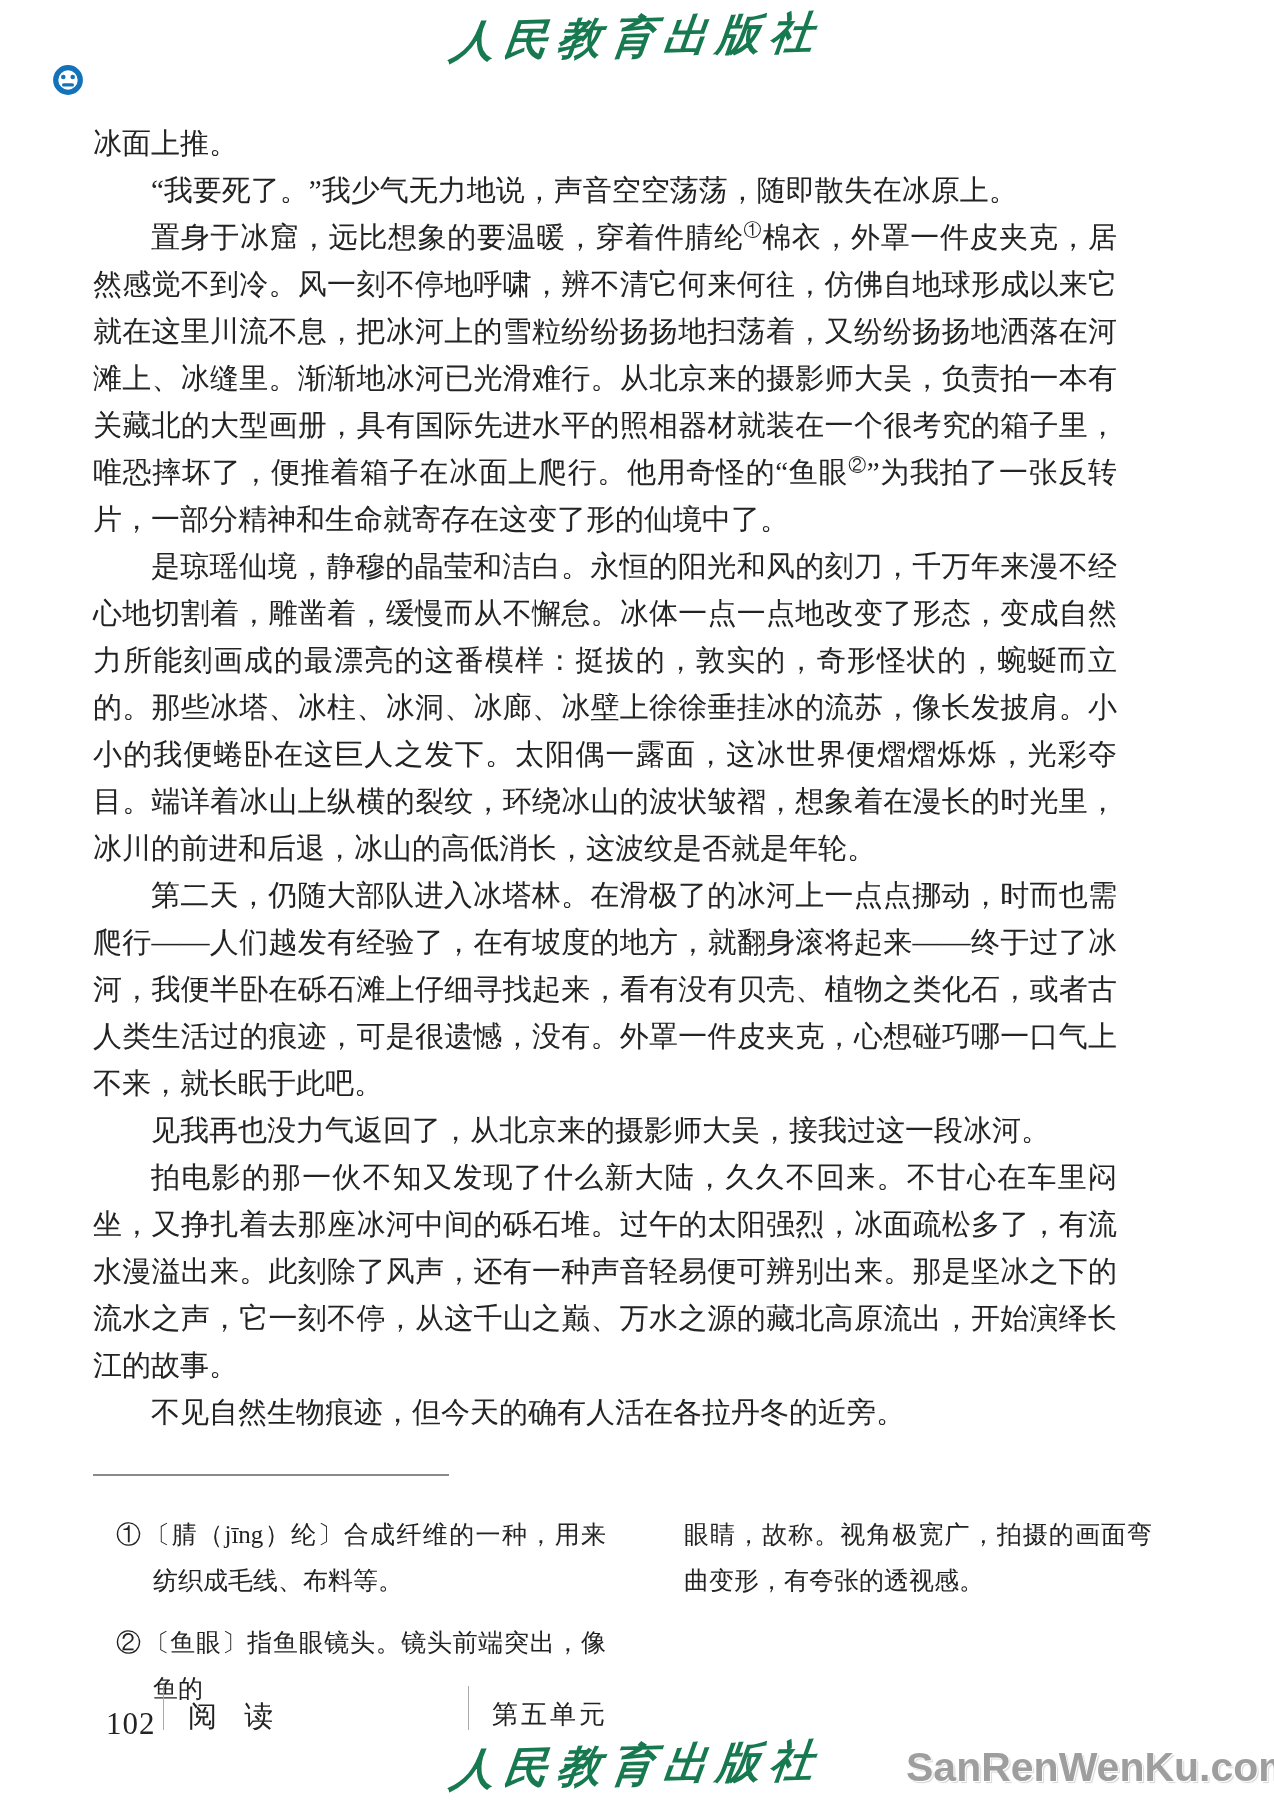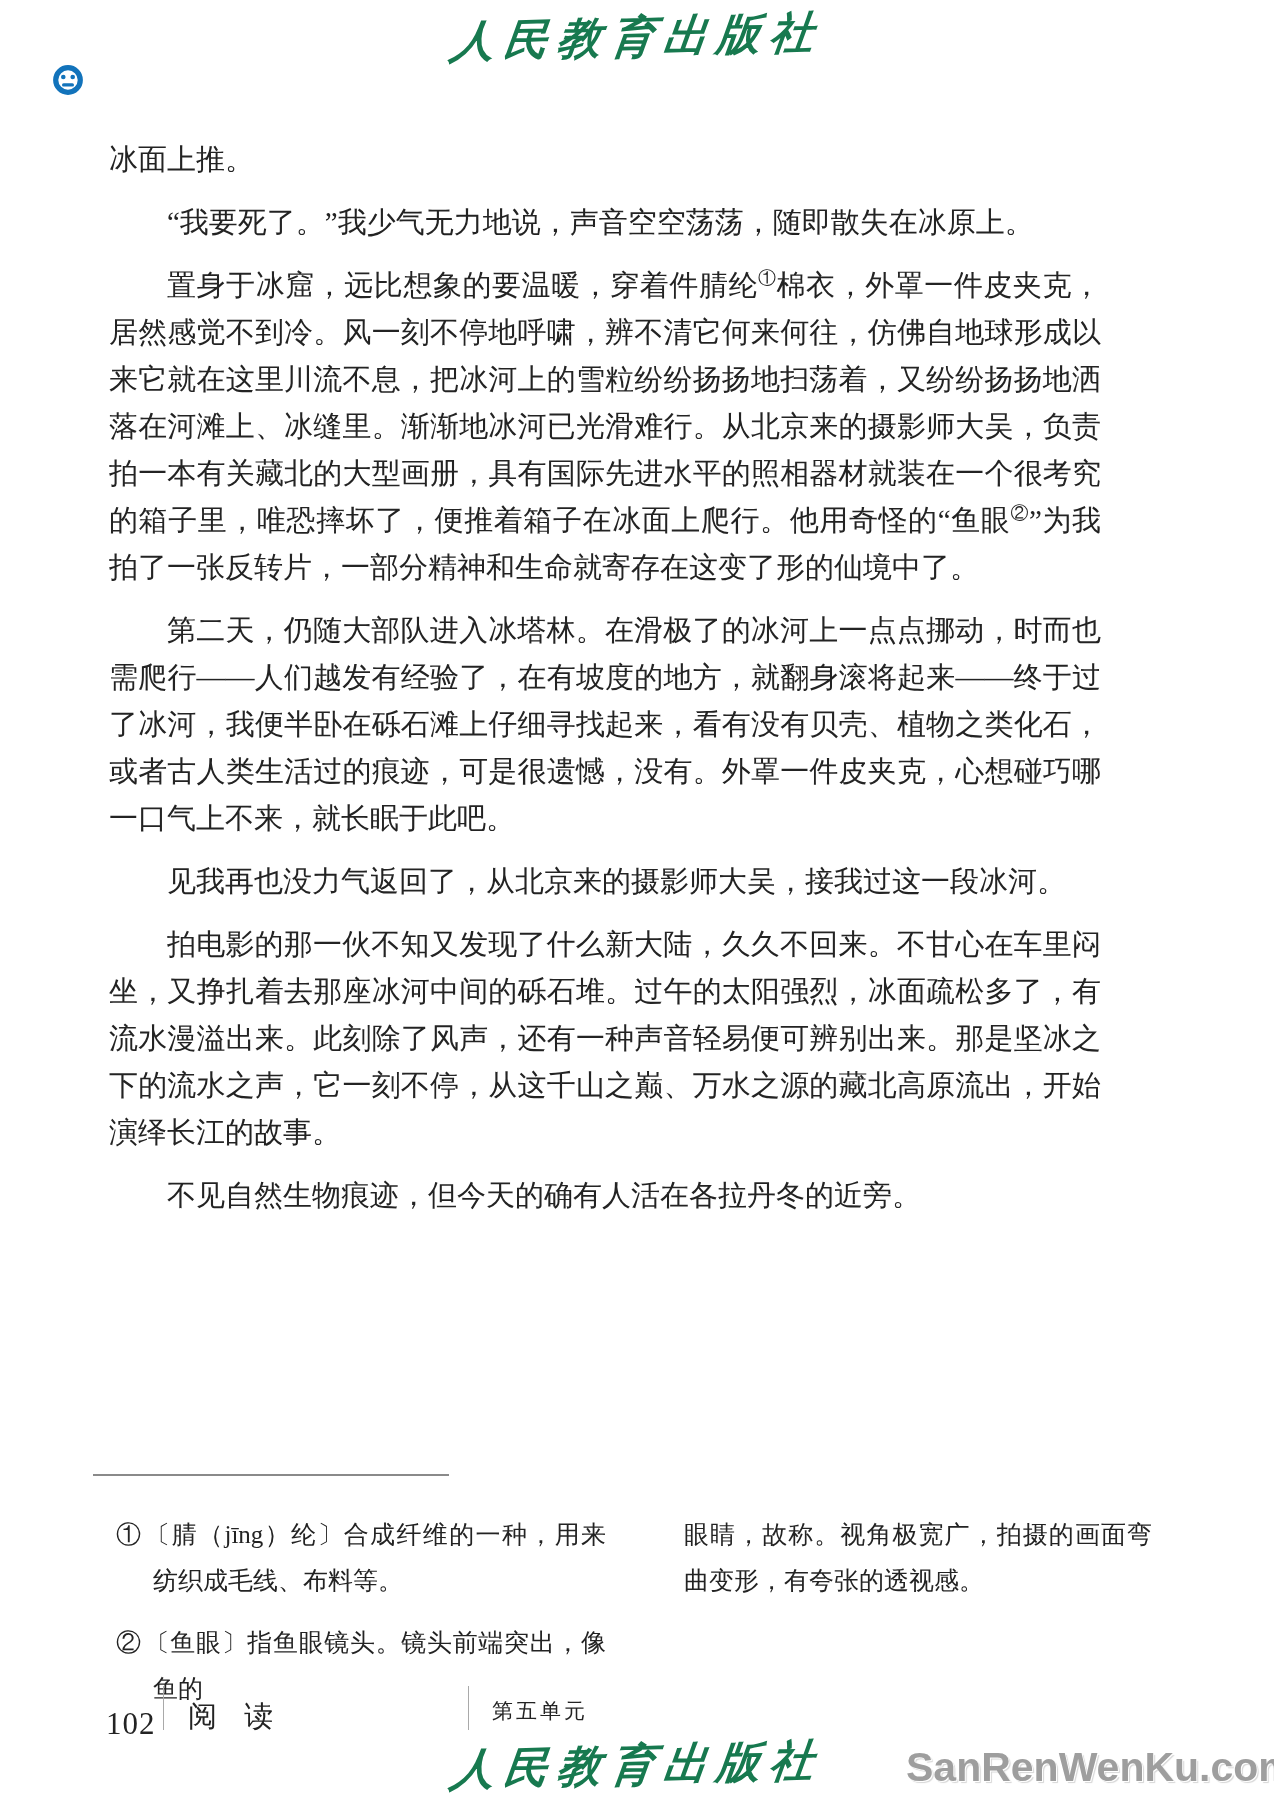--- a/index.html
+++ b/index.html
@@ -31,21 +31,21 @@
   
   .body-text{
     position:absolute;
     left:93px;
     top:120px;
     width:1024px;
     font-size:29px;
     line-height:47px;
     text-align:justify;
   }
-  .body-text p{margin:16px;text-indent:2em;}
+  .body-text p{margin:0;text-indent:2em;}
   .body-text p.noindent{text-indent:0;}
   .body-text sup{
     font-size:0.62em;
     vertical-align:super;
     line-height:0;
   }
   
   .fn-rule{
     position:absolute;
     left:93px;
@@ -75,21 +75,21 @@
     position:absolute;top:0;width:1px;height:44px;background:#a9a9a9;
   }
   .vdiv1{left:163px;}
   .vdiv2{left:468px;}
   .section-label{
     position:absolute;left:188px;top:11px;
     font-size:29px;letter-spacing:10px;
   }
   .unit-label{
     position:absolute;left:492px;top:11px;
-    font-size:21px;letter-spacing:3px;
+    font-size:26px;letter-spacing:3px;
   }
   
   .watermark{
     position:absolute;
     left:906px;
     top:1744px;
     font-family:"Liberation Sans","DejaVu Sans",sans-serif;
     font-size:41px;
     font-weight:bold;
     color:#9e9e9e;
@@ -109,20 +109,21 @@
     <circle cx="15" cy="15" r="12.3" fill="none" stroke="#1273bb" stroke-width="5.2"></circle>
     <circle cx="10.3" cy="12" r="2.3" fill="#1273bb"></circle>
     <circle cx="19.7" cy="12" r="2.3" fill="#1273bb"></circle>
     <rect x="9" y="18.3" width="12" height="3.2" rx="1.6" fill="#1273bb"></rect>
   </svg>
 
   <main class="body-text">
     <p class="noindent">冰面上推。</p>
     <p>“我要死了。”我少气无力地说，声音空空荡荡，随即散失在冰原上。</p>
     <p><span>置身于冰窟，远比想象的要温暖，穿着件腈纶</span><sup>①</sup><span>棉衣，外罩一件皮夹克，居然感觉不到冷。风一刻不停地呼啸，辨不清它何来何往，仿佛自地球形成以来它就在这里川流不息，把冰河上的雪粒纷纷扬扬地扫荡着，又纷纷扬扬地洒落在河滩上、冰缝里。渐渐地冰河已光滑难行。从北京来的摄影师大吴，负责拍一本有关藏北的大型画册，具有国际先进水平的照相器材就装在一个很考究的箱子里，唯恐摔坏了，便推着箱子在冰面上爬行。他用奇怪的“鱼眼</span><sup>②</sup><span>”为我拍了一张反转片，一部分精神和生命就寄存在这变了形的仙境中了。</span></p>
+    <p>是琼瑶仙境，静穆的晶莹和洁白。永恒的阳光和风的刻刀，千万年来漫不经心地切割着，雕凿着，缓慢而从不懈怠。冰体一点一点地改变了形态，变成自然力所能刻画成的最漂亮的这番模样：挺拔的，敦实的，奇形怪状的，蜿蜒而立的。那些冰塔、冰柱、冰洞、冰廊、冰壁上徐徐垂挂冰的流苏，像长发披肩。小小的我便蜷卧在这巨人之发下。太阳偶一露面，这冰世界便熠熠烁烁，光彩夺目。端详着冰山上纵横的裂纹，环绕冰山的波状皱褶，想象着在漫长的时光里，冰川的前进和后退，冰山的高低消长，这波纹是否就是年轮。</p>
     <p>第二天，仍随大部队进入冰塔林。在滑极了的冰河上一点点挪动，时而也需爬行——人们越发有经验了，在有坡度的地方，就翻身滚将起来——终于过了冰河，我便半卧在砾石滩上仔细寻找起来，看有没有贝壳、植物之类化石，或者古人类生活过的痕迹，可是很遗憾，没有。外罩一件皮夹克，心想碰巧哪一口气上不来，就长眠于此吧。</p>
     <p>见我再也没力气返回了，从北京来的摄影师大吴，接我过这一段冰河。</p>
     <p>拍电影的那一伙不知又发现了什么新大陆，久久不回来。不甘心在车里闷坐，又挣扎着去那座冰河中间的砾石堆。过午的太阳强烈，冰面疏松多了，有流水漫溢出来。此刻除了风声，还有一种声音轻易便可辨别出来。那是坚冰之下的流水之声，它一刻不停，从这千山之巅、万水之源的藏北高原流出，开始演绎长江的故事。</p>
     <p>不见自然生物痕迹，但今天的确有人活在各拉丹冬的近旁。</p>
   </main>
 
   <div class="fn-rule"></div>
 
   <div class="fn-col fn-left">
     <p class="hang"><span class="fn-marker">①</span><span>〔腈（jīng）纶〕合成纤维的一种，用来纺织成毛线、布料等。</span></p>

